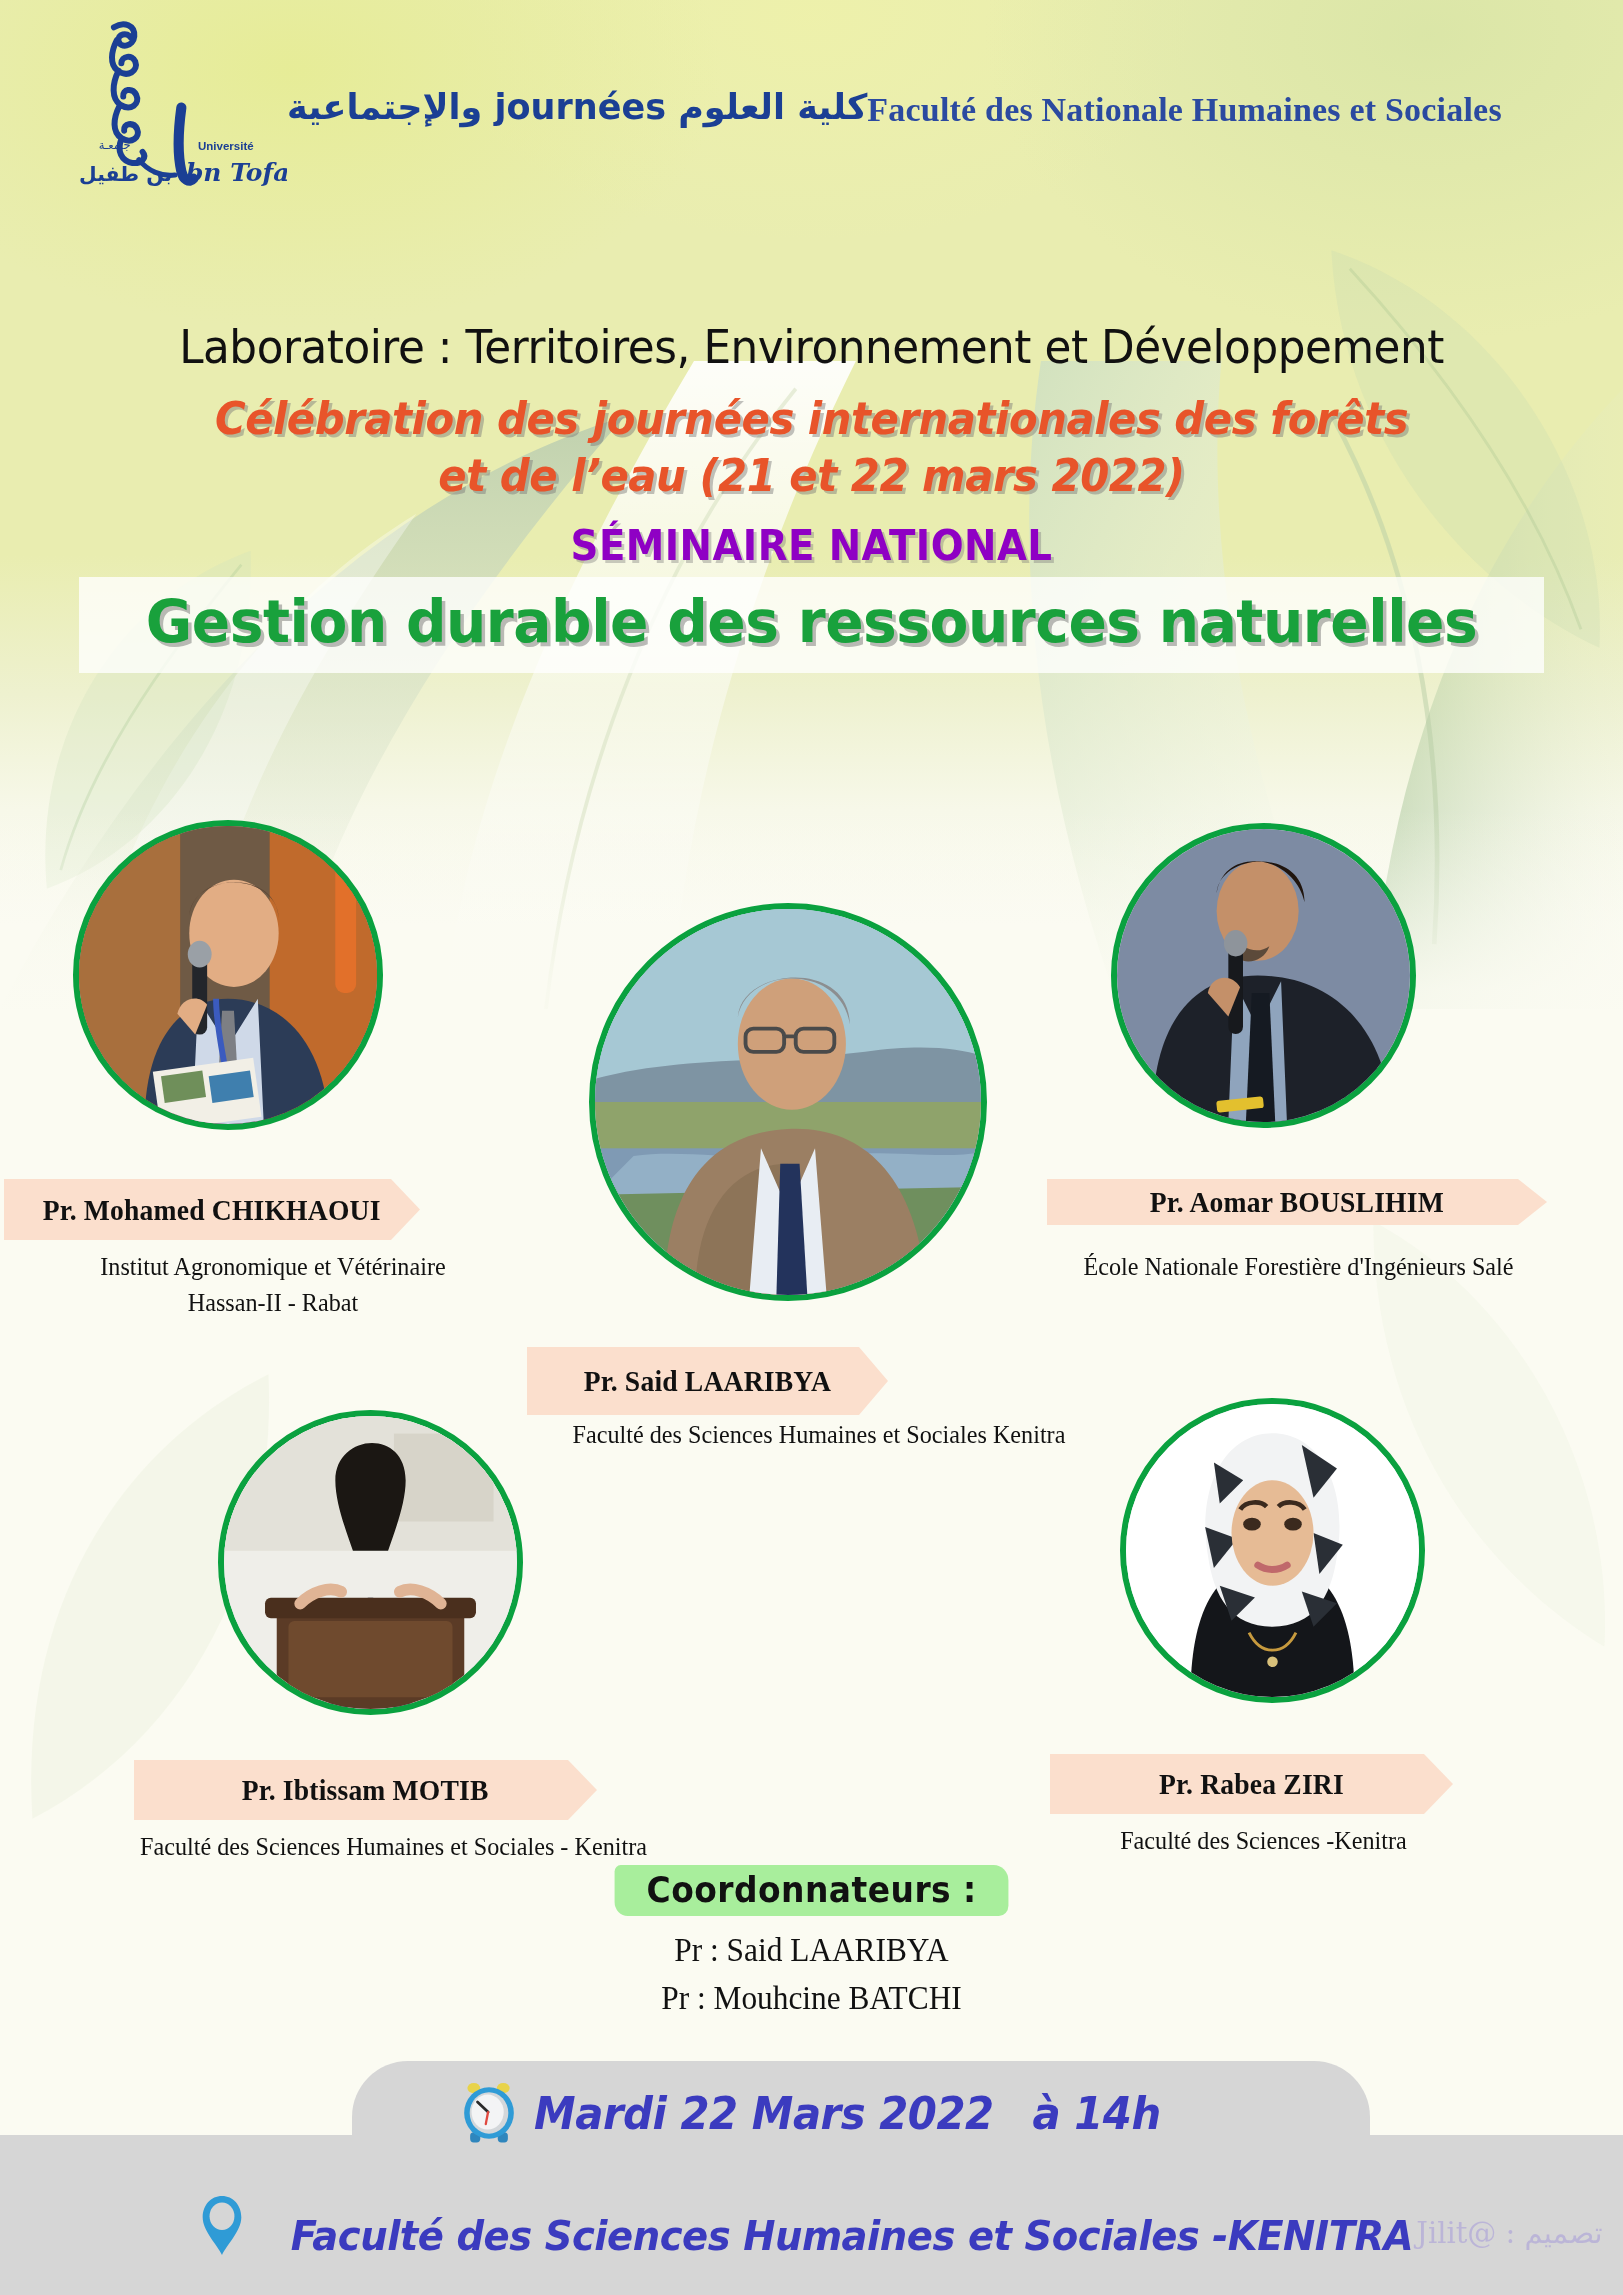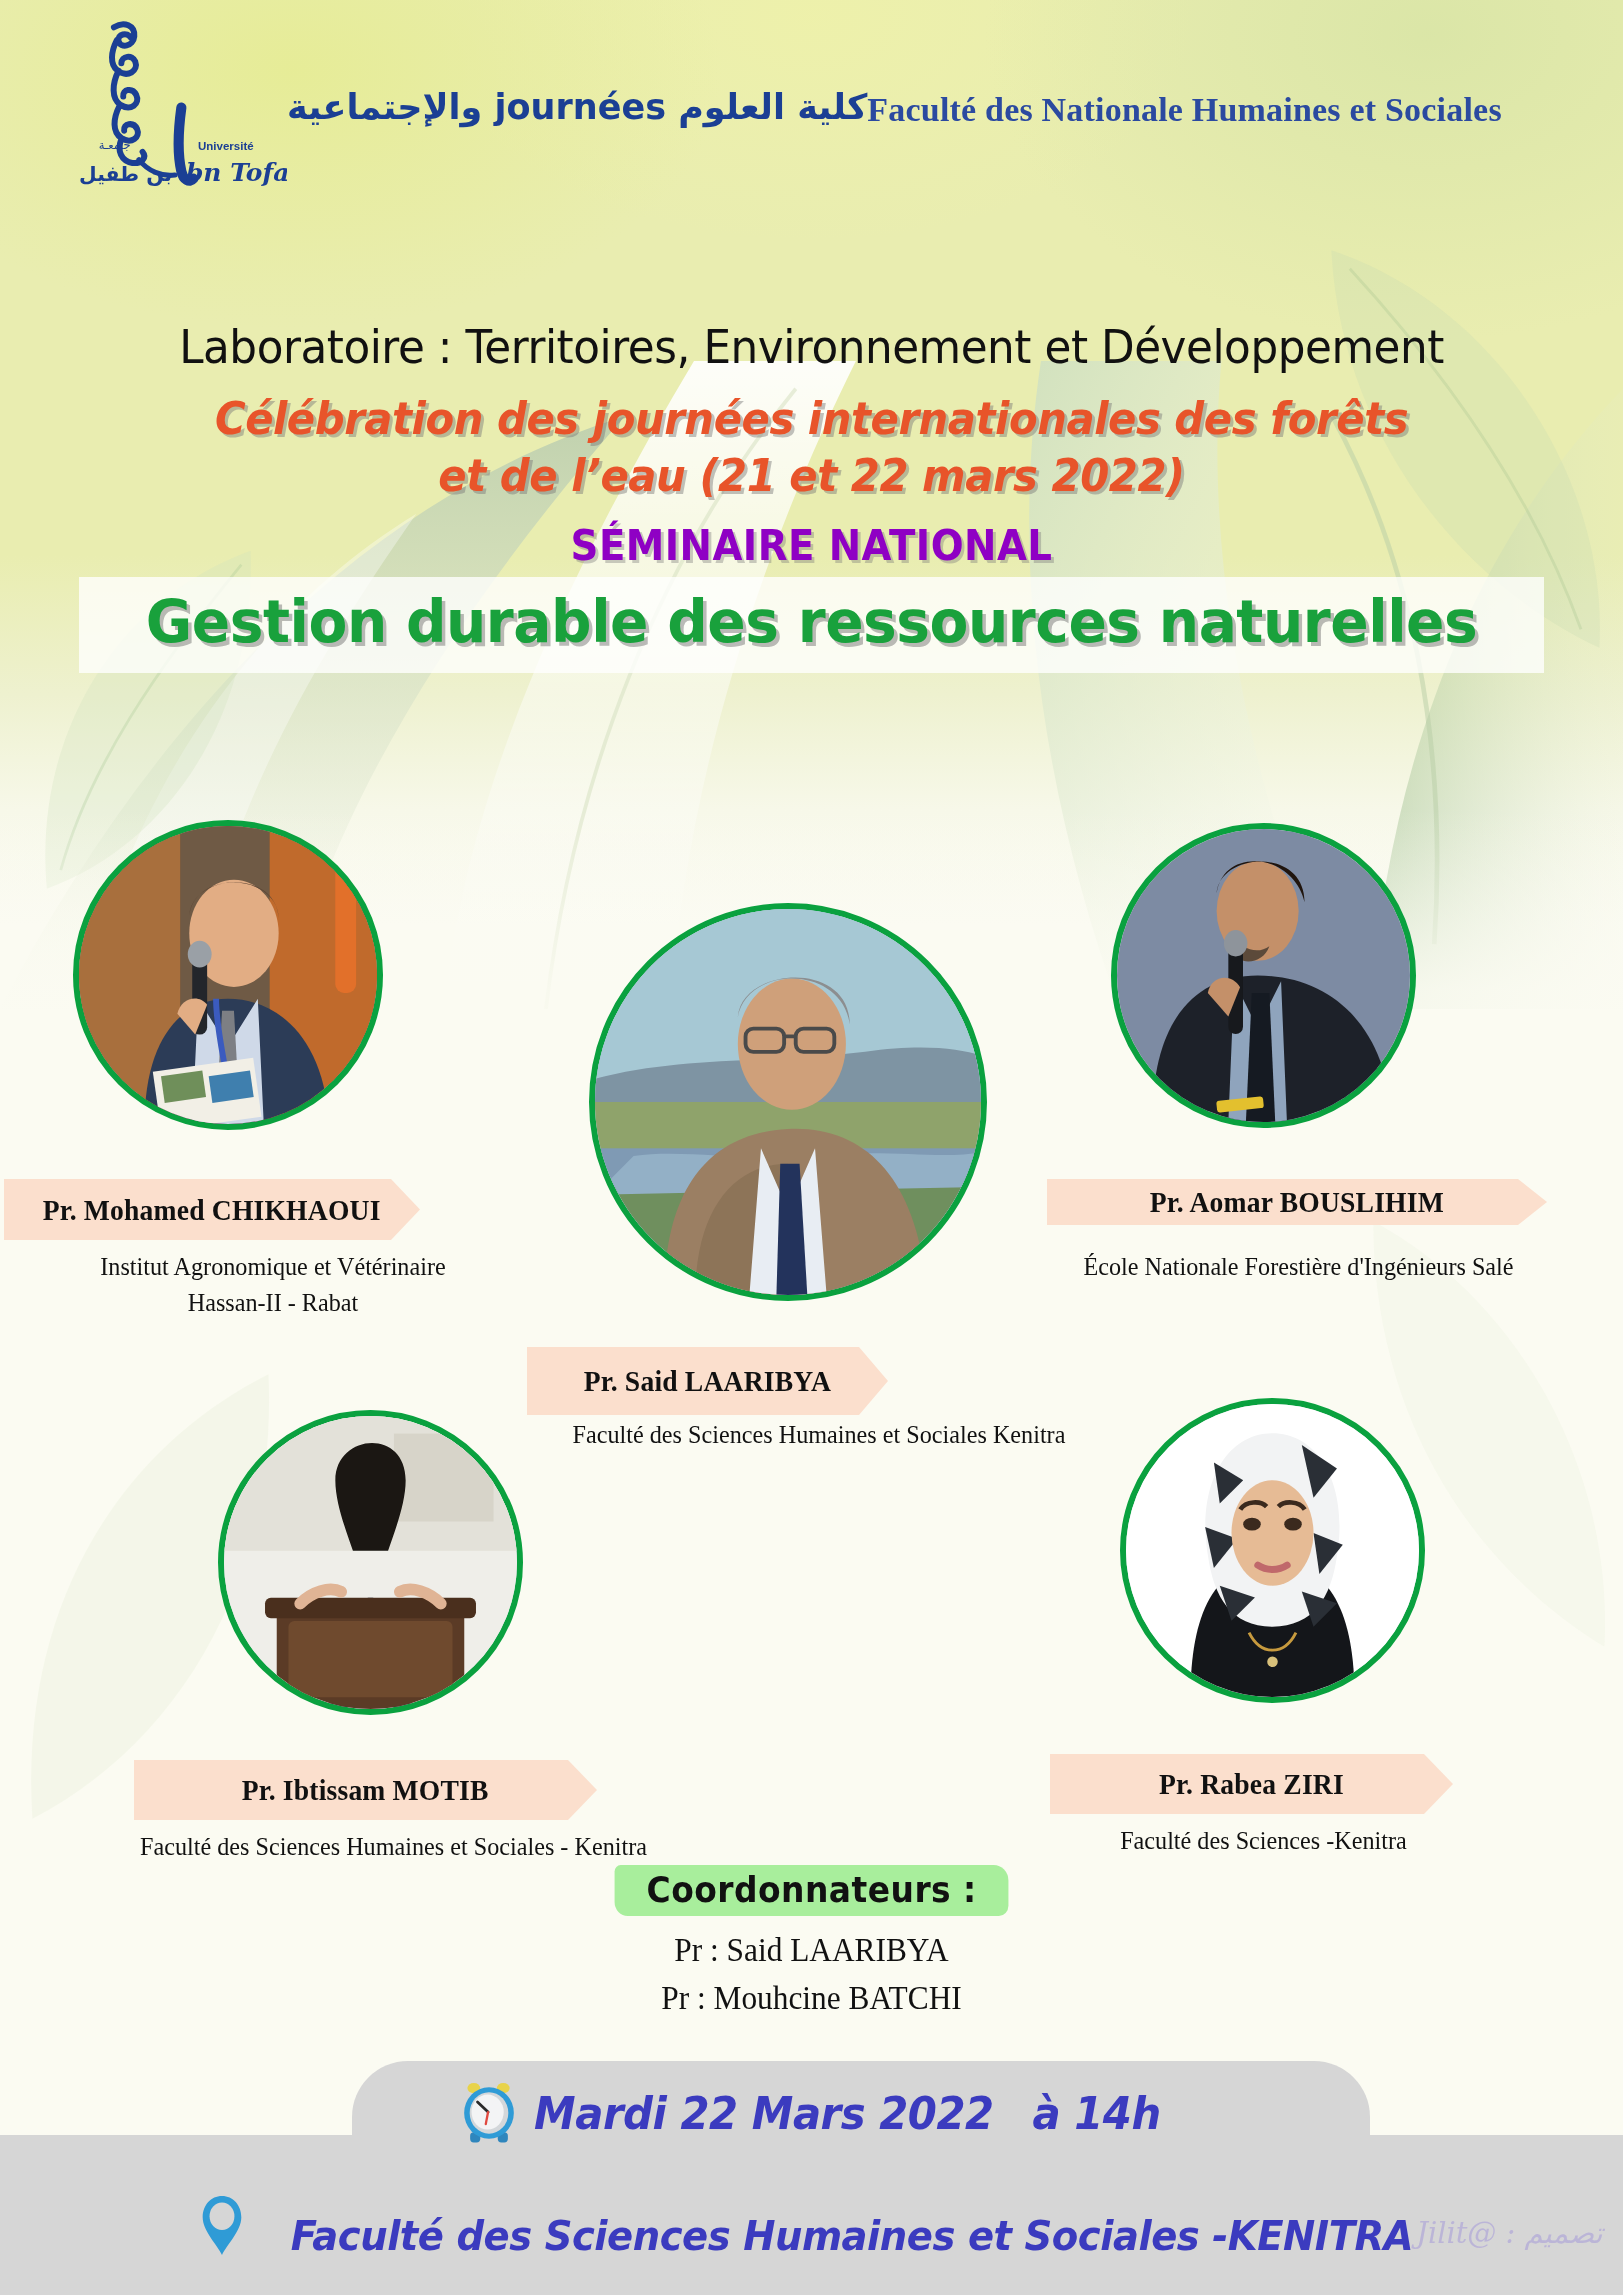--- a/index.html
+++ b/index.html
@@ -192,21 +192,21 @@
   }
   .loc-text{
     font-family:"DejaVu Sans", sans-serif;
     font-size:41px; font-weight:700; font-style:italic;
     color:#3b3bbf; letter-spacing:-0.5px; transform:scaleX(.94);
     white-space:nowrap;
   }
   .watermark{
     position:absolute; right:20.4px; top:2216px;
     font-family:"DejaVu Serif", serif;
-    font-size:29px; font-style:italic;
+    font-size:29px; 
     color:#b9b2d8; opacity:.9;
     direction:rtl; white-space:nowrap;
   }
 </style>
 </head>
 <body>
 
 <div id="poster">
 
   <div class="bg-base"></div>

